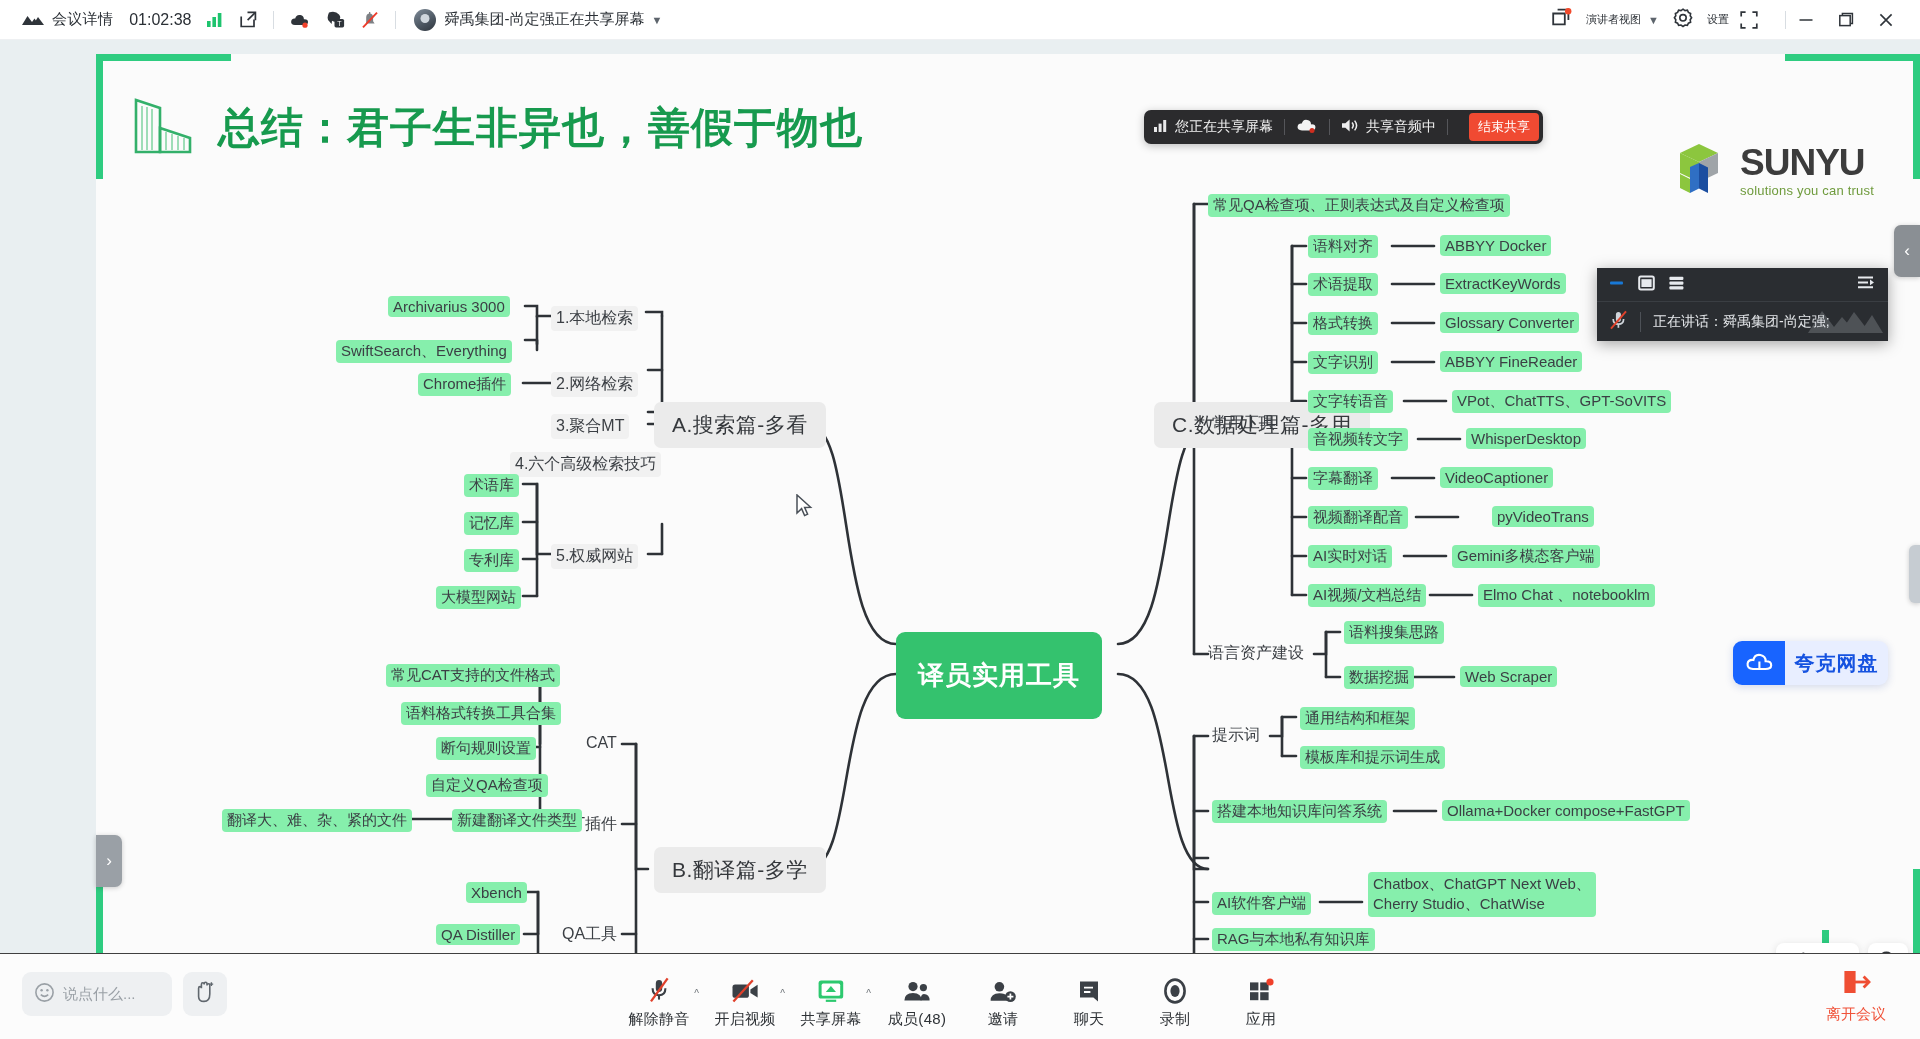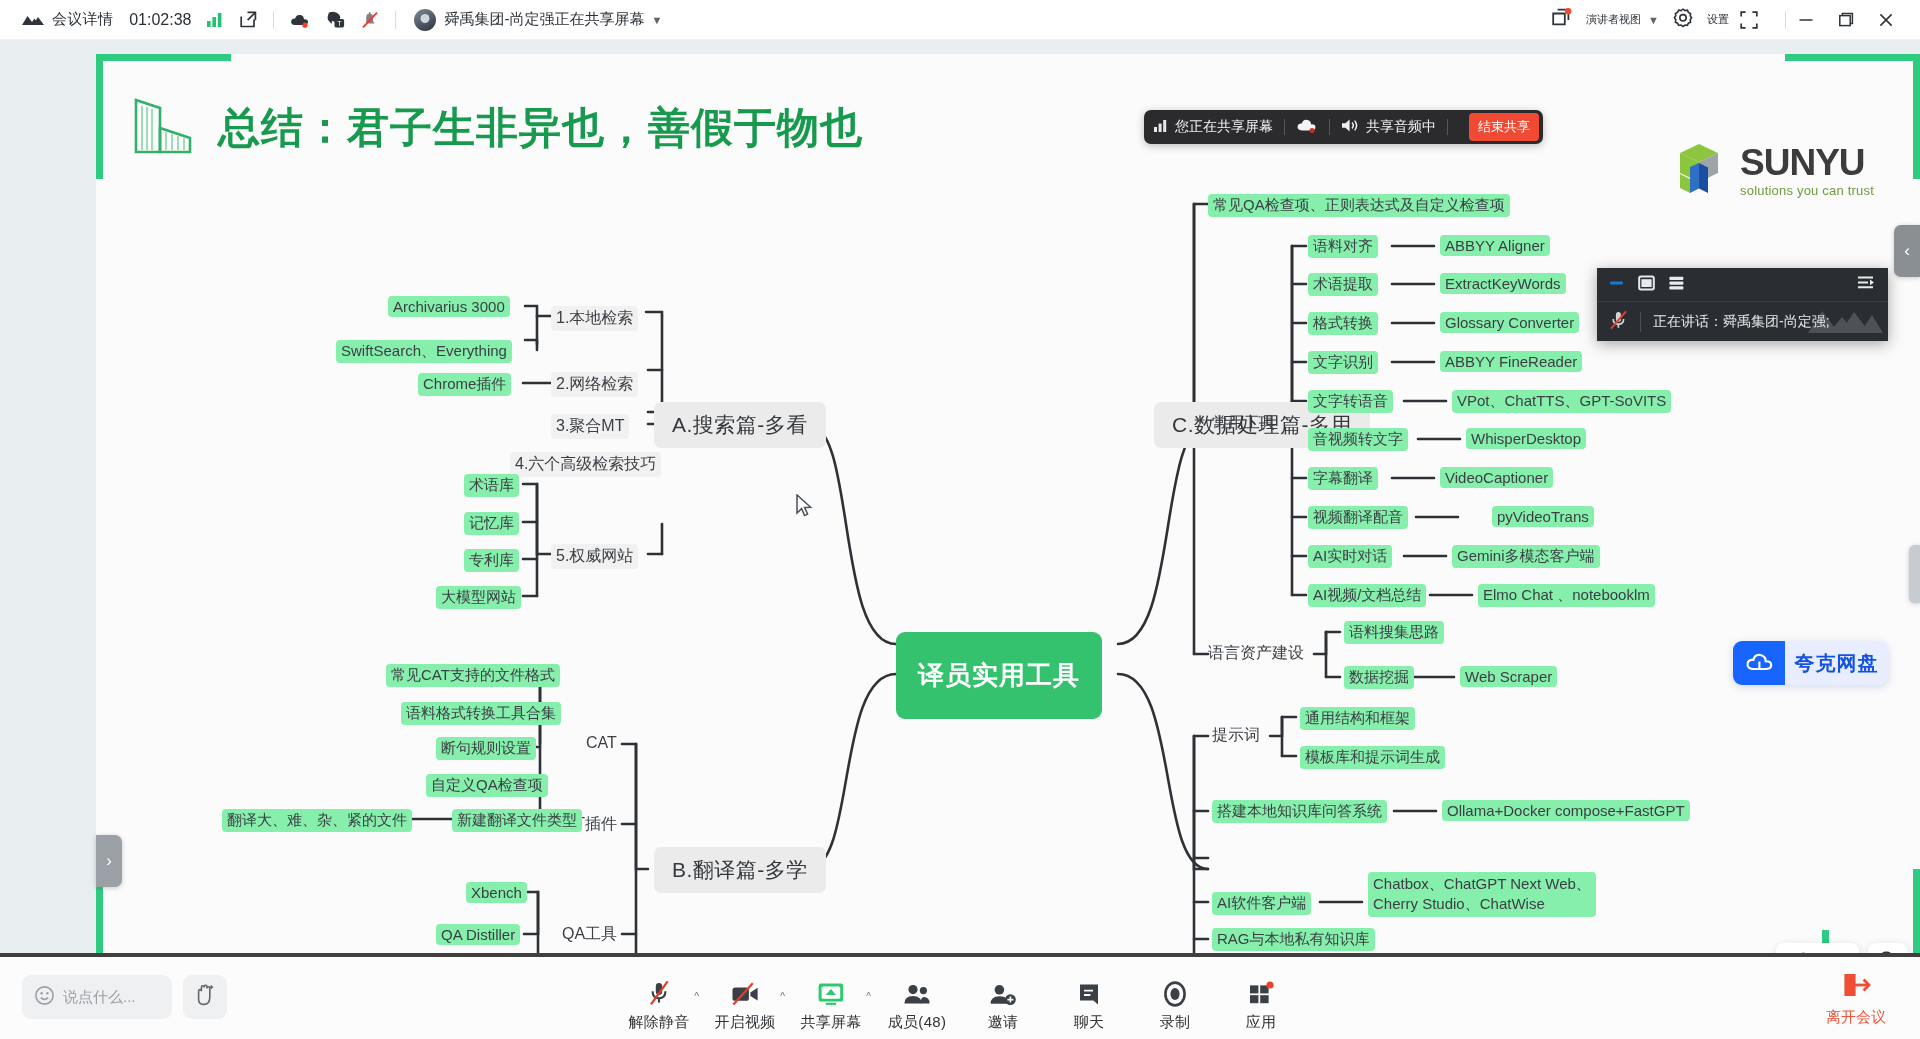--- a/index.html
+++ b/index.html
@@ -139,21 +139,21 @@
   #zoomb{
     position:absolute; left:1868px; top:903px; width:40px;height:40px;
     background:#fff; border-radius:8px; display:flex;align-items:center;justify-content:center;
     box-shadow:0 2px 8px rgba(0,0,0,.13);
   }
   #green-tick{ position:absolute; left:1822px; top:890px; width:7px; height:70px; background:#2ecc80; }
 
   
   #bottombar{
     position:absolute; left:0; top:953px; width:1920px; height:86px;
-    background:#fcfcfc; border-top:4px solid #404040;
+    background:#fcfcfc; border-top:1px solid #404040;
     display:flex; align-items:center;
   }
   #say{
     position:absolute; left:22px; top:18px; height:44px; width:150px;
     background:#eef0f2; border-radius:9px; display:flex; align-items:center; padding:0 12px;
   }
   #say .ph{ font-size:15px; color:#9aa0a6; margin-left:8px; }
   #hand{
     position:absolute; left:183px; top:18px; width:44px;height:44px;
     background:#eef0f2; border-radius:9px; display:flex;align-items:center;justify-content:center;
@@ -466,21 +466,21 @@
       <div class="node n-l3" style="left:1212px;top:219px;">术语提取</div>
       <div class="node n-l3" style="left:1212px;top:258px;">格式转换</div>
       <div class="node n-l3" style="left:1212px;top:297px;">文字识别</div>
       <div class="node n-l3" style="left:1212px;top:336px;">文字转语音</div>
       <div class="node n-l3" style="left:1212px;top:374px;">音视频转文字</div>
       <div class="node n-l3" style="left:1212px;top:413px;">字幕翻译</div>
       <div class="node n-l3" style="left:1212px;top:452px;">视频翻译配音</div>
       <div class="node n-l3" style="left:1212px;top:491px;">AI实时对话</div>
       <div class="node n-l3" style="left:1212px;top:530px;">AI视频/文档总结</div>
 
-      <div class="node n-l3" style="left:1344px;top:181px;">ABBYY Aligner</div>
+      <div class="node n-l3" style="left:1344px;top:181px;">ABBYY Docker</div>
       <div class="node n-l3" style="left:1344px;top:219px;">ExtractKeyWords</div>
       <div class="node n-l3" style="left:1344px;top:258px;">Glossary Converter</div>
       <div class="node n-l3" style="left:1344px;top:297px;">ABBYY FineReader</div>
       <div class="node n-l3" style="left:1356px;top:336px;">VPot、ChatTTS、GPT-SoVITS</div>
       <div class="node n-l3" style="left:1370px;top:374px;">WhisperDesktop</div>
       <div class="node n-l3" style="left:1344px;top:413px;">VideoCaptioner</div>
       <div class="node n-l3" style="left:1368px;top:452px;margin-left:28px;">pyVideoTrans</div>
       <div class="node n-l3" style="left:1356px;top:491px;">Gemini多模态客户端</div>
       <div class="node n-l3" style="left:1382px;top:530px;">Elmo Chat 、notebooklm</div>
 

